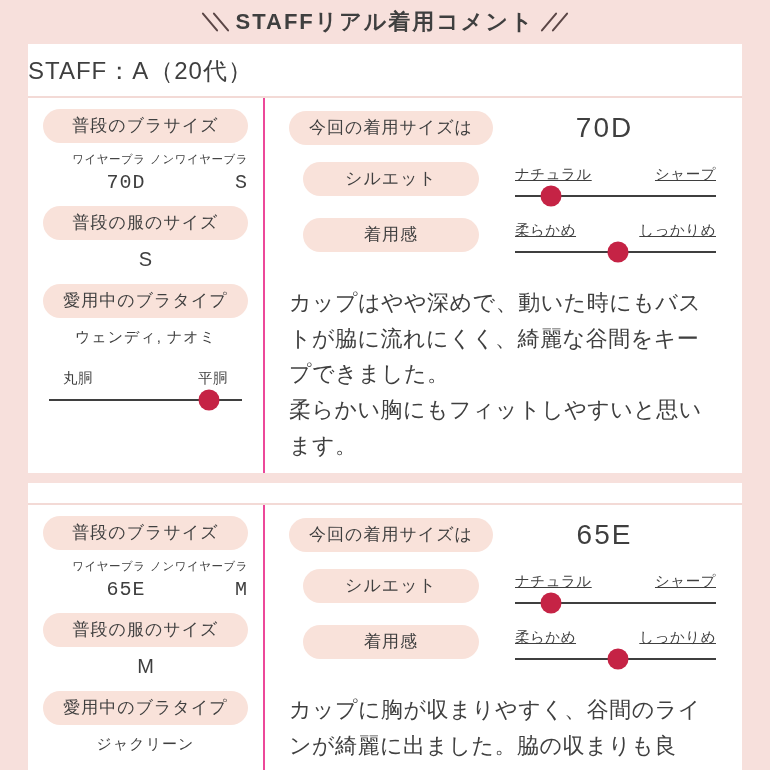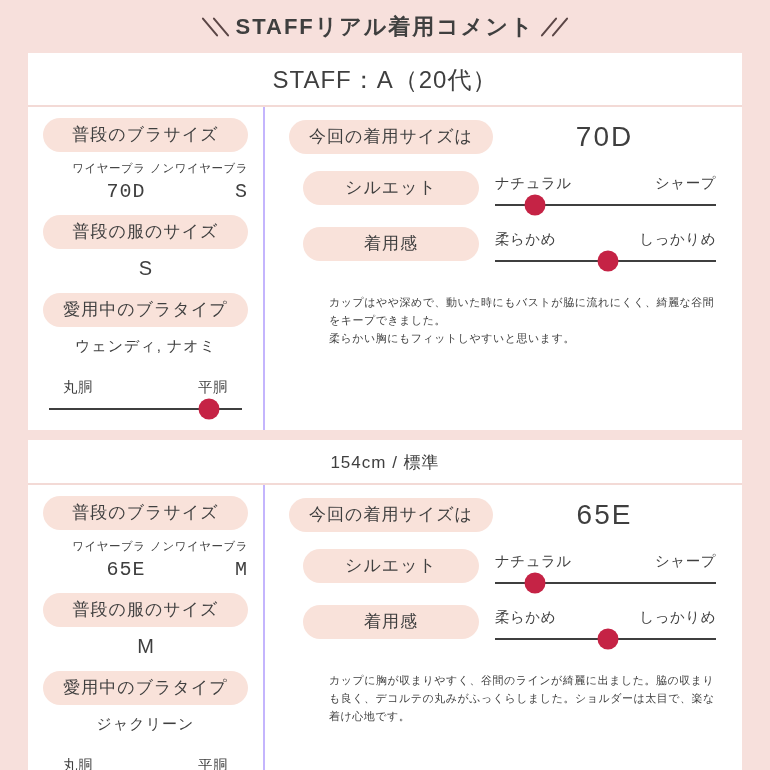--- a/index.html
+++ b/index.html
@@ -5,48 +5,48 @@
   * { margin:0; padding:0; box-sizing:border-box; }
   html,body { width:770px; height:770px; }
   body {
     background:#f7e0dc;
     font-family:"Liberation Sans","DejaVu Sans",sans-serif;
     color:#3f3f3f;
     overflow:hidden;
   }
   
   .title-band {
-    height:53px;
+    height:44px;
     display:flex; align-items:center; justify-content:center;
     gap:14px;
   }
   .title-text { font-size:22px; font-weight:bold; letter-spacing:2px; }
   .slashes { display:flex; gap:9px; }
   .slash { width:2px; height:24px; background:#5b4646; border-radius:1px; }
   .slash.back { transform:rotate(-40deg); }
   .slash.fwd  { transform:rotate(40deg); }
 
   
   .card { background:#ffffff; margin:0 28px; }
   .card + .card { margin-top:10px; }
   .card-header {
     text-align:center;
     padding:11px 0 9px 0;
-    display:flex; align-items:baseline; justify-content:center; gap:10px;
+    display:flex; align-items:baseline; gap:10px;
   }
   .staff-name { font-size:24px; letter-spacing:1px; }
   .staff-spec { font-size:17px; letter-spacing:1px; }
   .card-body {
     display:flex;
     border-top:2px solid #f3dad6;
     min-height:303px;
   }
   .col-left {
     width:237px; flex:0 0 237px;
-    border-right:2px solid #c4b5fd;
+    border-right:2px solid #ec4899;
     padding:11px 15px 10px 15px;
   }
   .col-right { flex:1; padding:13px 26px 10px 24px; }
 
   
   .pill {
     background:#f9e2da;
     border-radius:17px;
     text-align:center;
     font-size:17px;
@@ -73,28 +73,27 @@
     background:#c52345;
     transform:translate(-50%,-50%);
   }
 
   
   .r-row { display:flex; align-items:center; }
   .r-row.first { margin-bottom:6px;justify-content:center; }
   .r-pill { width:204px; flex:0 0 204px; }
   .r-pill.small { width:176px; flex:0 0 176px; margin-left:14px; }
   .big-size { flex:1; text-align:center; font-size:28px; letter-spacing:2px; }
-  .r-slider { flex:1; margin-left:16px; margin-top:14px; }
+  .r-slider { flex:1; margin-left:36px; margin-top:14px;text-decoration:underline; }
   .comment {
     margin-top:22px;
-    font-size:11px;
+    font-size:22px;
     line-height:1.62;
     letter-spacing:0.5px;
     white-space:pre-line;
-    margin-left:40px;
   }
 </style>
 </head>
 <body>
 
 <div class="title-band">
   <span class="slashes">
     <span class="slash back"></span>
       <span class="slash back"></span>
   </span>
@@ -169,21 +168,20 @@
         </div>
       </div>
       <p class="comment">カップはやや深めで、動いた時にもバストが脇に流れにくく、綺麗な谷間をキープできました。
 柔らかい胸にもフィットしやすいと思います。</p>
     </div>
   </div>
 </section>
 
 <section class="card">
   <div class="card-header">
-    <span class="staff-spec">154cm / 標準</span>
   </div>
   <div class="card-body">
     <div class="col-left">
       <div class="pill">普段のブラサイズ</div>
       <div class="size-row">
         <div class="size-col">
           <div class="size-cap">ワイヤーブラ</div>
           <div class="size-val">65E</div>
         </div>
         <div class="size-col">

